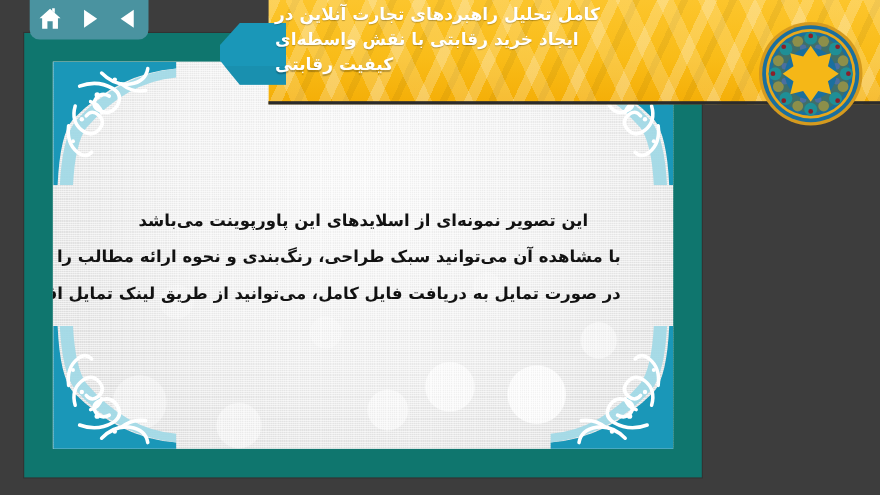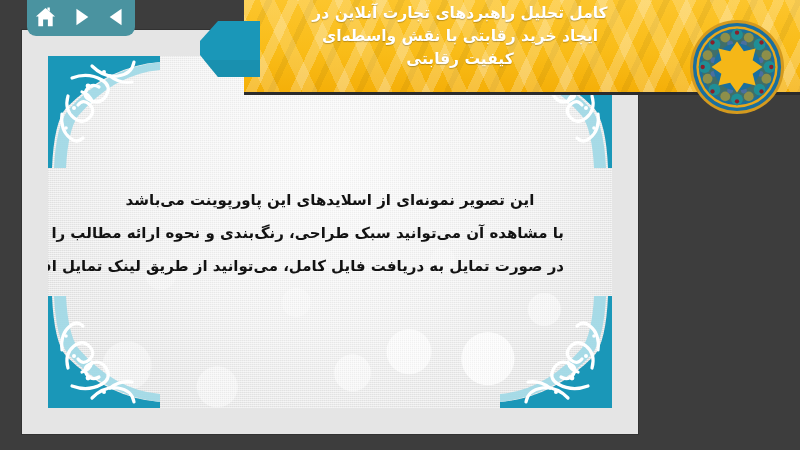--- a/index.html
+++ b/index.html
@@ -47,21 +47,21 @@
   }
   .nav-btn svg { display: block; }
 
   
   .slide {
     position: absolute;
     left: 22px;
     top: 30px;
     width: 616px;
     height: 404px;
-    background: #e5e5e5;
+    background: #0f766e;
     z-index: 5;
     box-shadow: 0 0 0 1px rgba(0,0,0,0.18);
   }
   
   .slide-inner {
     position: absolute;
     left: 26px;
     top: 26px;
     right: 26px;
     bottom: 26px;
@@ -149,21 +149,21 @@
     height: 74px;
     z-index: 21;
   }
 
   .header-title {
     position: absolute;
     left: 250px;
     top: 2px;
     width: 420px;
     z-index: 30;
-    text-align: center;
+    text-align: left;
     color: #ffffff;
     font-family: "DejaVu Sans", sans-serif;
     font-size: 15.5px;
     line-height: 23px;
     font-weight: bold;
     letter-spacing: 0;
     direction: rtl;
     text-shadow: 0 1px 1px rgba(0,0,0,0.25);
   }
   .header-title div { white-space: nowrap; }

